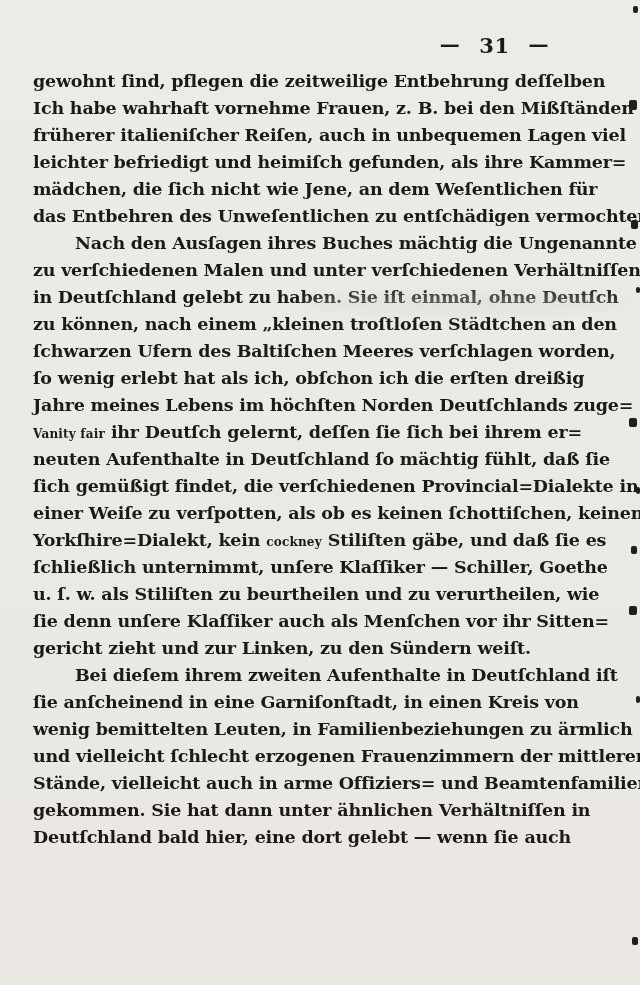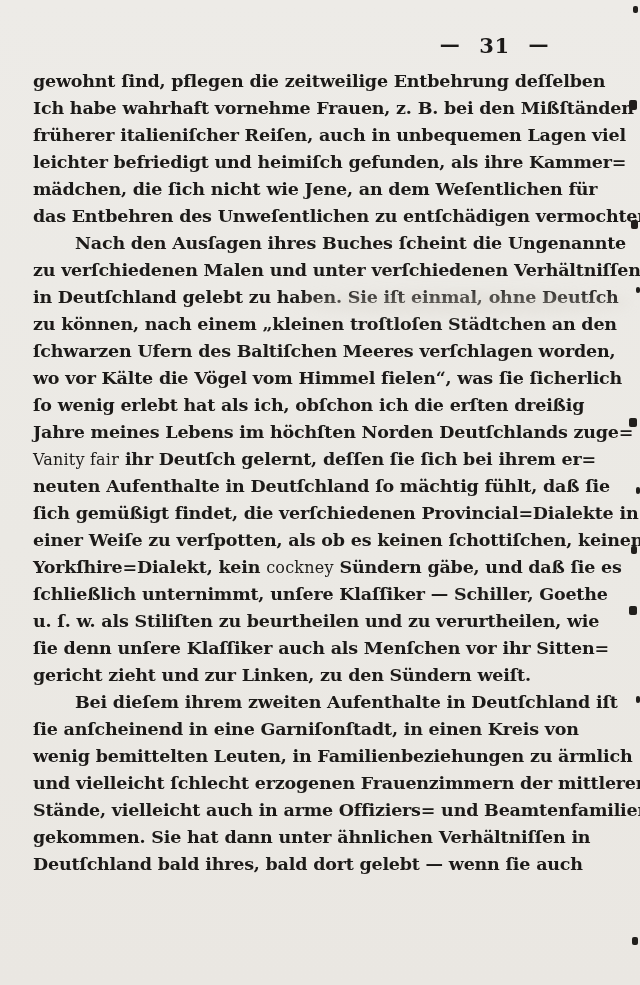--- a/index.html
+++ b/index.html
@@ -47,22 +47,22 @@
     font-weight: bold;
     letter-spacing: -0.2px;
     white-space: nowrap;
     text-align: justify;
     text-align-last: justify;
     overflow: visible;
   }
   .line.nojust { text-align-last: left; }
   .line.indent { padding-left: 42px; }
   .line .antiqua {
-    font-weight: normal;
-    font-size: 16px;
+    font-weight: bold;
+    font-size: 12px;
     letter-spacing: .2px;
   }
   .edge-mark {
     position: absolute;
     background: #211f1c;
     border-radius: 2px;
   }
 </style>
 </head>
 <body>
@@ -72,44 +72,43 @@
     <span class="dash">—</span><span class="pagenum">31</span><span class="dash">—</span>
   </div>
 
   <div class="textblock" id="textblock">
       <div class="line"><span>gewohnt ſind, pflegen die zeitweilige Entbehrung deſſelben</span></div>
       <div class="line"><span>Ich habe wahrhaft vornehme Frauen, z. B. bei den Mißſtänden</span></div>
       <div class="line"><span>früherer italieniſcher Reiſen, auch in unbequemen Lagen viel</span></div>
       <div class="line"><span>leichter befriedigt und heimiſch gefunden, als ihre Kammer=</span></div>
       <div class="line"><span>mädchen, die ſich nicht wie Jene, an dem Weſentlichen für</span></div>
       <div class="line"><span>das Entbehren des Unweſentlichen zu entſchädigen vermochten.</span></div>
-      <div class="line indent"><span>Nach den Ausſagen ihres Buches ſcheint die Ungenannte</span></div>
+      <div class="line indent"><span>Nach den Ausſagen ihres Buches mächtig die Ungenannte</span></div>
       <div class="line"><span>zu verſchiedenen Malen und unter verſchiedenen Verhältniſſen</span></div>
       <div class="line"><span>in Deutſchland gelebt zu haben.  Sie iſt einmal, ohne Deutſch</span></div>
       <div class="line"><span>zu können, nach einem „kleinen troſtloſen Städtchen an den</span></div>
       <div class="line"><span>ſchwarzen Ufern des Baltiſchen Meeres verſchlagen worden,</span></div>
-      <div class="line"><span>wo vor Kälte die Vögel vom Himmel fielen“, was ſie ſicherlich</span></div>
       <div class="line"><span>ſo wenig erlebt hat als ich, obſchon ich die erſten dreißig</span></div>
       <div class="line"><span>Jahre meines Lebens im höchſten Norden Deutſchlands zuge=</span></div>
       <div class="line"><span class="antiqua">Vanity fair</span><span> ihr Deutſch gelernt, deſſen ſie ſich bei ihrem er=</span></div>
       <div class="line"><span>neuten Aufenthalte in Deutſchland ſo mächtig fühlt, daß ſie</span></div>
       <div class="line"><span>ſich gemüßigt findet, die verſchiedenen Provincial=Dialekte in</span></div>
       <div class="line"><span>einer Weiſe zu verſpotten, als ob es keinen ſchottiſchen, keinen</span></div>
-      <div class="line"><span>Yorkſhire=Dialekt, kein </span><span class="antiqua">cockney</span><span> Sündern gäbe, und daß ſie es</span></div>
+      <div class="line"><span>Yorkſhire=Dialekt, kein </span><span class="antiqua">cockney</span><span> Stiliſten gäbe, und daß ſie es</span></div>
       <div class="line"><span>ſchließlich unternimmt, unſere Klaſſiker — Schiller, Goethe</span></div>
       <div class="line"><span>u. ſ. w. als Stiliſten zu beurtheilen und zu verurtheilen, wie</span></div>
       <div class="line"><span>ſie denn unſere Klaſſiker auch als Menſchen vor ihr Sitten=</span></div>
       <div class="line nojust"><span>gericht zieht und zur Linken, zu den Sündern weiſt.</span></div>
       <div class="line indent"><span>Bei dieſem ihrem zweiten Aufenthalte in Deutſchland iſt</span></div>
       <div class="line"><span>ſie anſcheinend in eine Garniſonſtadt, in einen Kreis von</span></div>
       <div class="line"><span>wenig bemittelten Leuten, in Familienbeziehungen zu ärmlich</span></div>
       <div class="line"><span>und vielleicht ſchlecht erzogenen Frauenzimmern der mittleren</span></div>
       <div class="line"><span>Stände, vielleicht auch in arme Offiziers= und Beamtenfamilien</span></div>
       <div class="line"><span>gekommen.  Sie hat dann unter ähnlichen Verhältniſſen in</span></div>
-      <div class="line"><span>Deutſchland bald ihres, bald dort gelebt — wenn ſie auch</span></div>
+      <div class="line"><span>Deutſchland bald hier, eine dort gelebt — wenn ſie auch</span></div>
     </div>
 
   <div id="edge-marks">
       <div class="edge-mark" style="left: 633px; top: 6px; width: 5px; height: 7px;"></div>
       <div class="edge-mark" style="left: 629px; top: 100px; width: 8px; height: 10px;"></div>
       <div class="edge-mark" style="left: 631px; top: 220px; width: 7px; height: 9px;"></div>
       <div class="edge-mark" style="left: 636px; top: 287px; width: 4px; height: 6px;"></div>
       <div class="edge-mark" style="left: 629px; top: 418px; width: 8px; height: 9px;"></div>
       <div class="edge-mark" style="left: 636px; top: 487px; width: 4px; height: 7px;"></div>
       <div class="edge-mark" style="left: 631px; top: 546px; width: 6px; height: 8px;"></div>

